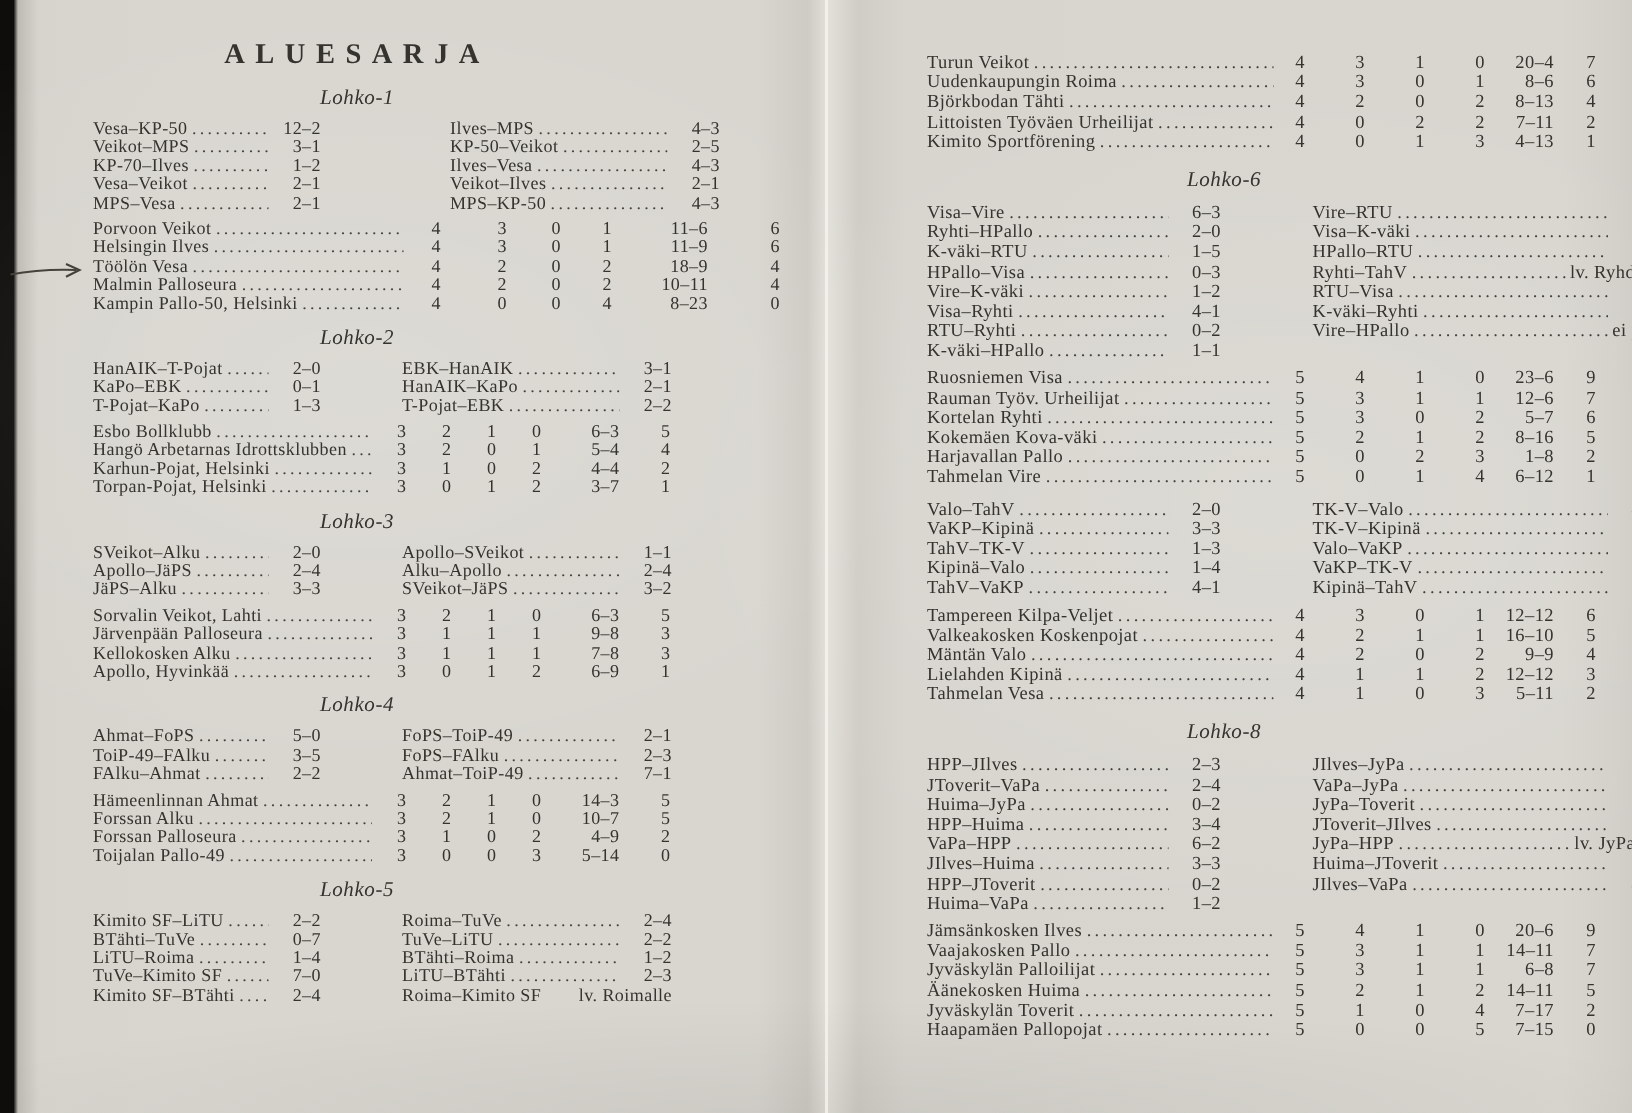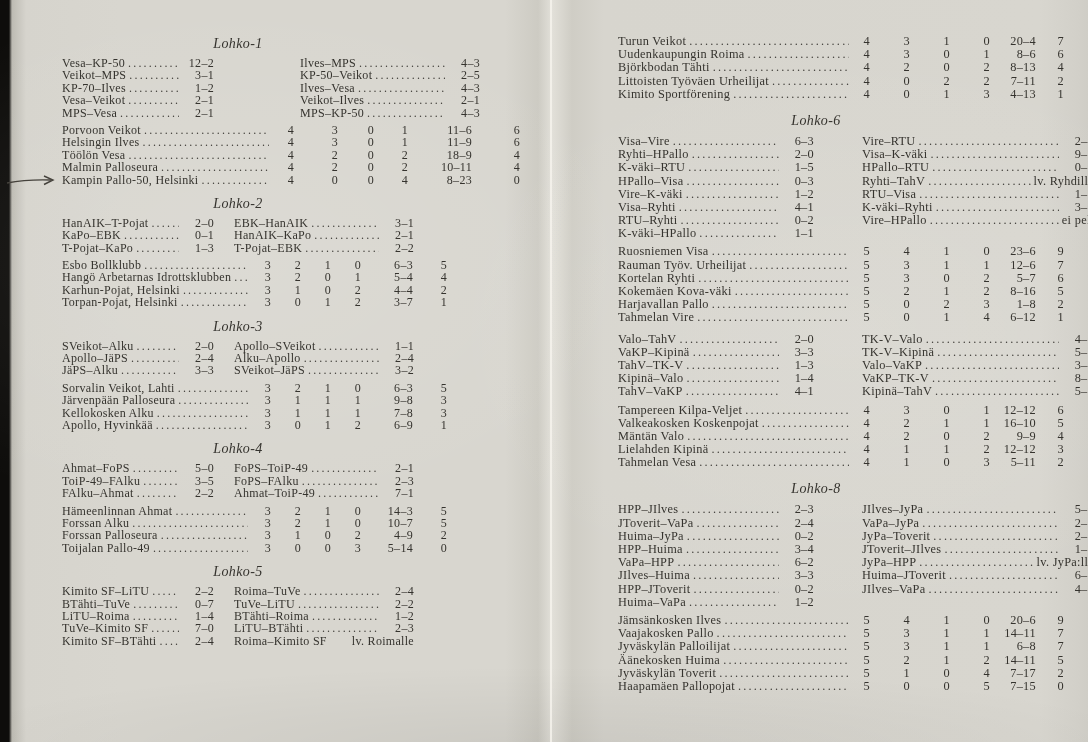--- a/index.html
+++ b/index.html
@@ -33,23 +33,23 @@
     font-size:19px;font-weight:bold;letter-spacing:7px;line-height:22px;
   }
   .label-wrap{
     width:352px;text-align:center;font-style:italic;font-size:14px;
     line-height:15px;margin:10px 0 6px 0;letter-spacing:0.4px;
   }
   .page-right .label-wrap{width:396px;margin:12px 0 7px 0;}
   .section{margin-bottom:8px;}
   .page-right .section{margin-bottom:8px;}
 
-  .matches{display:grid;grid-template-columns:152px 180px;column-gap:20px;margin-bottom:5px;width:368px;}
+  .matches{display:grid;grid-template-columns:152px 180px;column-gap:54px;margin-bottom:5px;width:368px;}
   .section.wide .matches{column-gap:86px;}
-  .page-right .matches{grid-template-columns:196px 232px;column-gap:48px;width:468px;}
+  .page-right .matches{grid-template-columns:196px 232px;column-gap:61px;width:468px;}
   .mcol{display:block;}
 
   .mrow,.srow{
     display:flex;align-items:baseline;white-space:nowrap;
     height:12.4px;line-height:12.4px;font-size:12px;letter-spacing:0.3px;
   }
   .page-right .mrow,.page-right .srow{height:13.2px;line-height:13.2px;font-size:12.3px;}
 
   .leader{
     flex:1 1 auto;min-width:6px;overflow:hidden;white-space:nowrap;
@@ -80,20 +80,21 @@
 
 <div class="spread"></div>
 <div class="crease"></div>
 
 <svg class="arrow" viewBox="0 0 54 13">
   <path d="M1 9 C 14 6.5, 30 5.5, 45 6" fill="none" stroke="#45423c" stroke-width="1.4"></path>
   <path d="M38 2 L 47 6 L 38 10.5" fill="none" stroke="#45423c" stroke-width="1.4"></path>
 </svg>
 
 <div class="page page-left">
+  <h1 class="title">ALUESARJA</h1>
   <div>
 
   <section class="section wide">
         <div class="label-wrap">Lohko-1</div>
         <div class="matches">
           <div class="mcol">
 
           <div class="mrow">
                 <span class="pair">Vesa–KP-50</span>
                 <span class="leader"></span>

